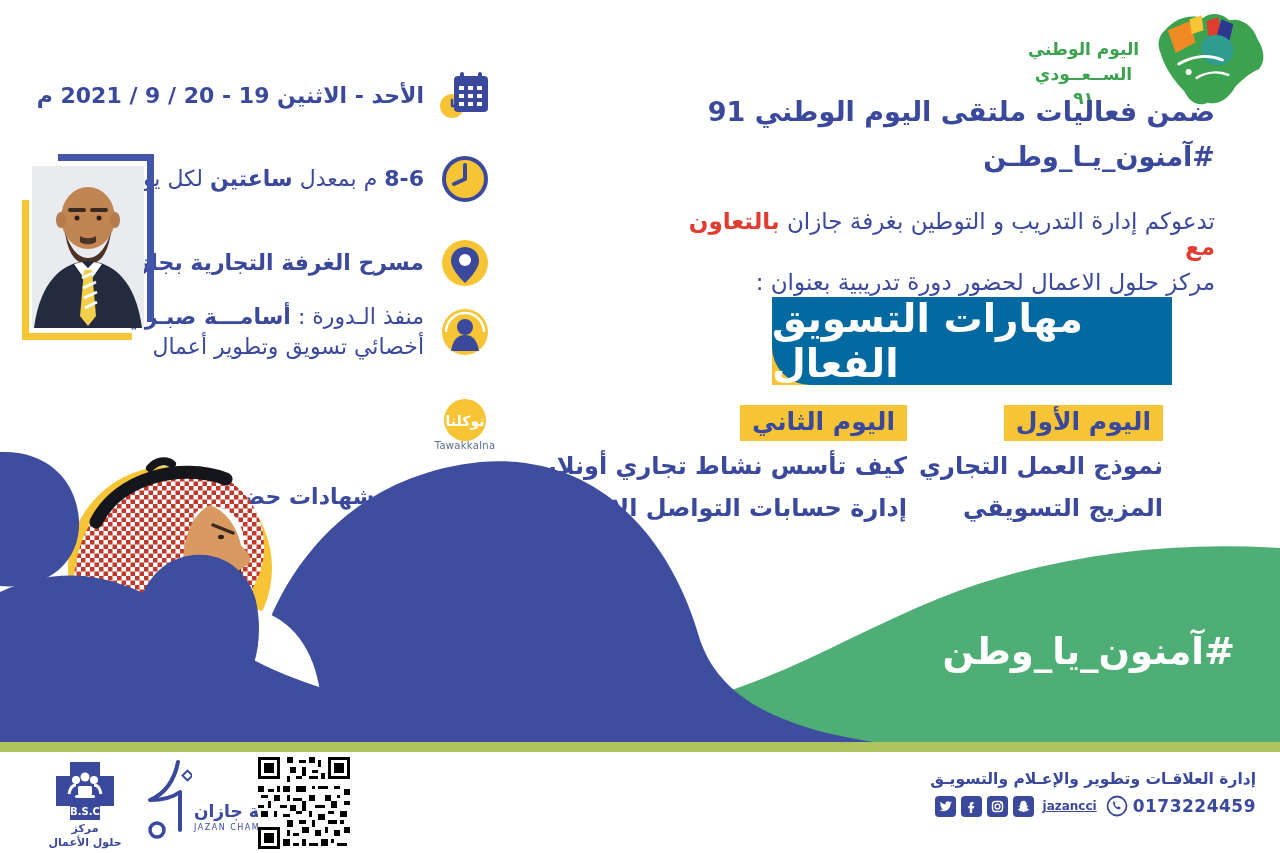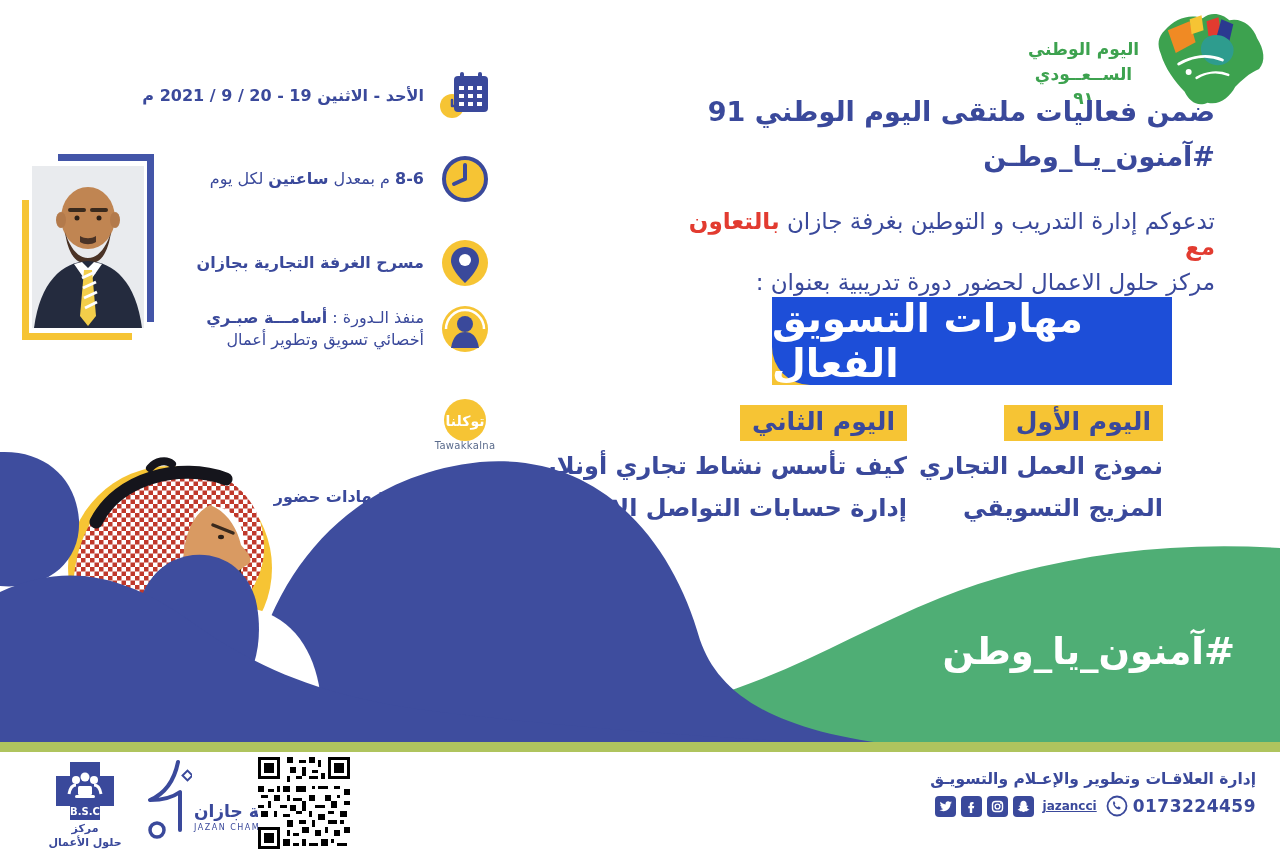--- a/index.html
+++ b/index.html
@@ -16,31 +16,31 @@
   .intro { top:96px; right:65px; width:560px; text-align:right; direction:rtl; }
   .intro .l1 { font-size:27px; font-weight:700; color:#3A499B; margin-bottom:14px; }
   .intro .l2 { font-size:27px; font-weight:700; color:#3A499B; margin-bottom:36px; }
   .intro .l3 { font-size:23px; color:#3A499B; margin-bottom:9px; }
   .intro .red { color:#E23B30; }
   .intro .l4 { font-size:23px; color:#3A499B; }
 
   
   .banner-wrap { top:297px; right:108px; width:400px; height:88px; }
   .banner-yellow { position:absolute; left:0; bottom:0; width:38px; height:38px; background:#F6C434; }
-  .banner-blue { position:absolute; inset:0; background:#1d4ed8; border-bottom-left-radius:38px;
+  .banner-blue { position:absolute; inset:0; background:#0369a1; border-bottom-left-radius:38px;
                  display:flex; align-items:center; justify-content:center; }
   .banner-blue span { color:#fff; font-size:39px; font-weight:700; }
 
   
   .day-label { background:#F6C434; color:#3A499B; font-size:25px; font-weight:700; padding:2px 12px 5px; display:inline-block; }
   .topic { color:#3A499B; font-size:24px; font-weight:700; text-align:right; direction:rtl; }
 
   
   .drow { right:788px; display:flex; flex-direction:row; direction:rtl; align-items:center; gap:14px; text-align:right; }
-  .drow .txt { color:#3A499B; font-size:16px; line-height:1.35; white-space:nowrap; }
+  .drow .txt { color:#3A499B; font-size:22px; line-height:1.35; white-space:nowrap; }
   .icon-badge { width:54px; flex:0 0 54px; display:flex; flex-direction:column; align-items:center; }
   .twk-en { font-size:10px; color:#5a6b8c; margin-top:-4px; letter-spacing:0.3px; }
 
   
   .photo-wrap { top:148px; left:18px; width:142px; height:198px; }
   .frame-blue { position:absolute; top:6px; left:40px; width:96px; height:168px; border-top:7px solid #4355A8; border-right:7px solid #4355A8; }
   .frame-yellow { position:absolute; top:52px; left:4px; width:110px; height:140px; border-left:7px solid #F6C434; border-bottom:7px solid #F6C434; }
   .photo { position:absolute; top:18px; left:14px; width:112px; height:162px; background:#eceef1; overflow:hidden; }
 
   

